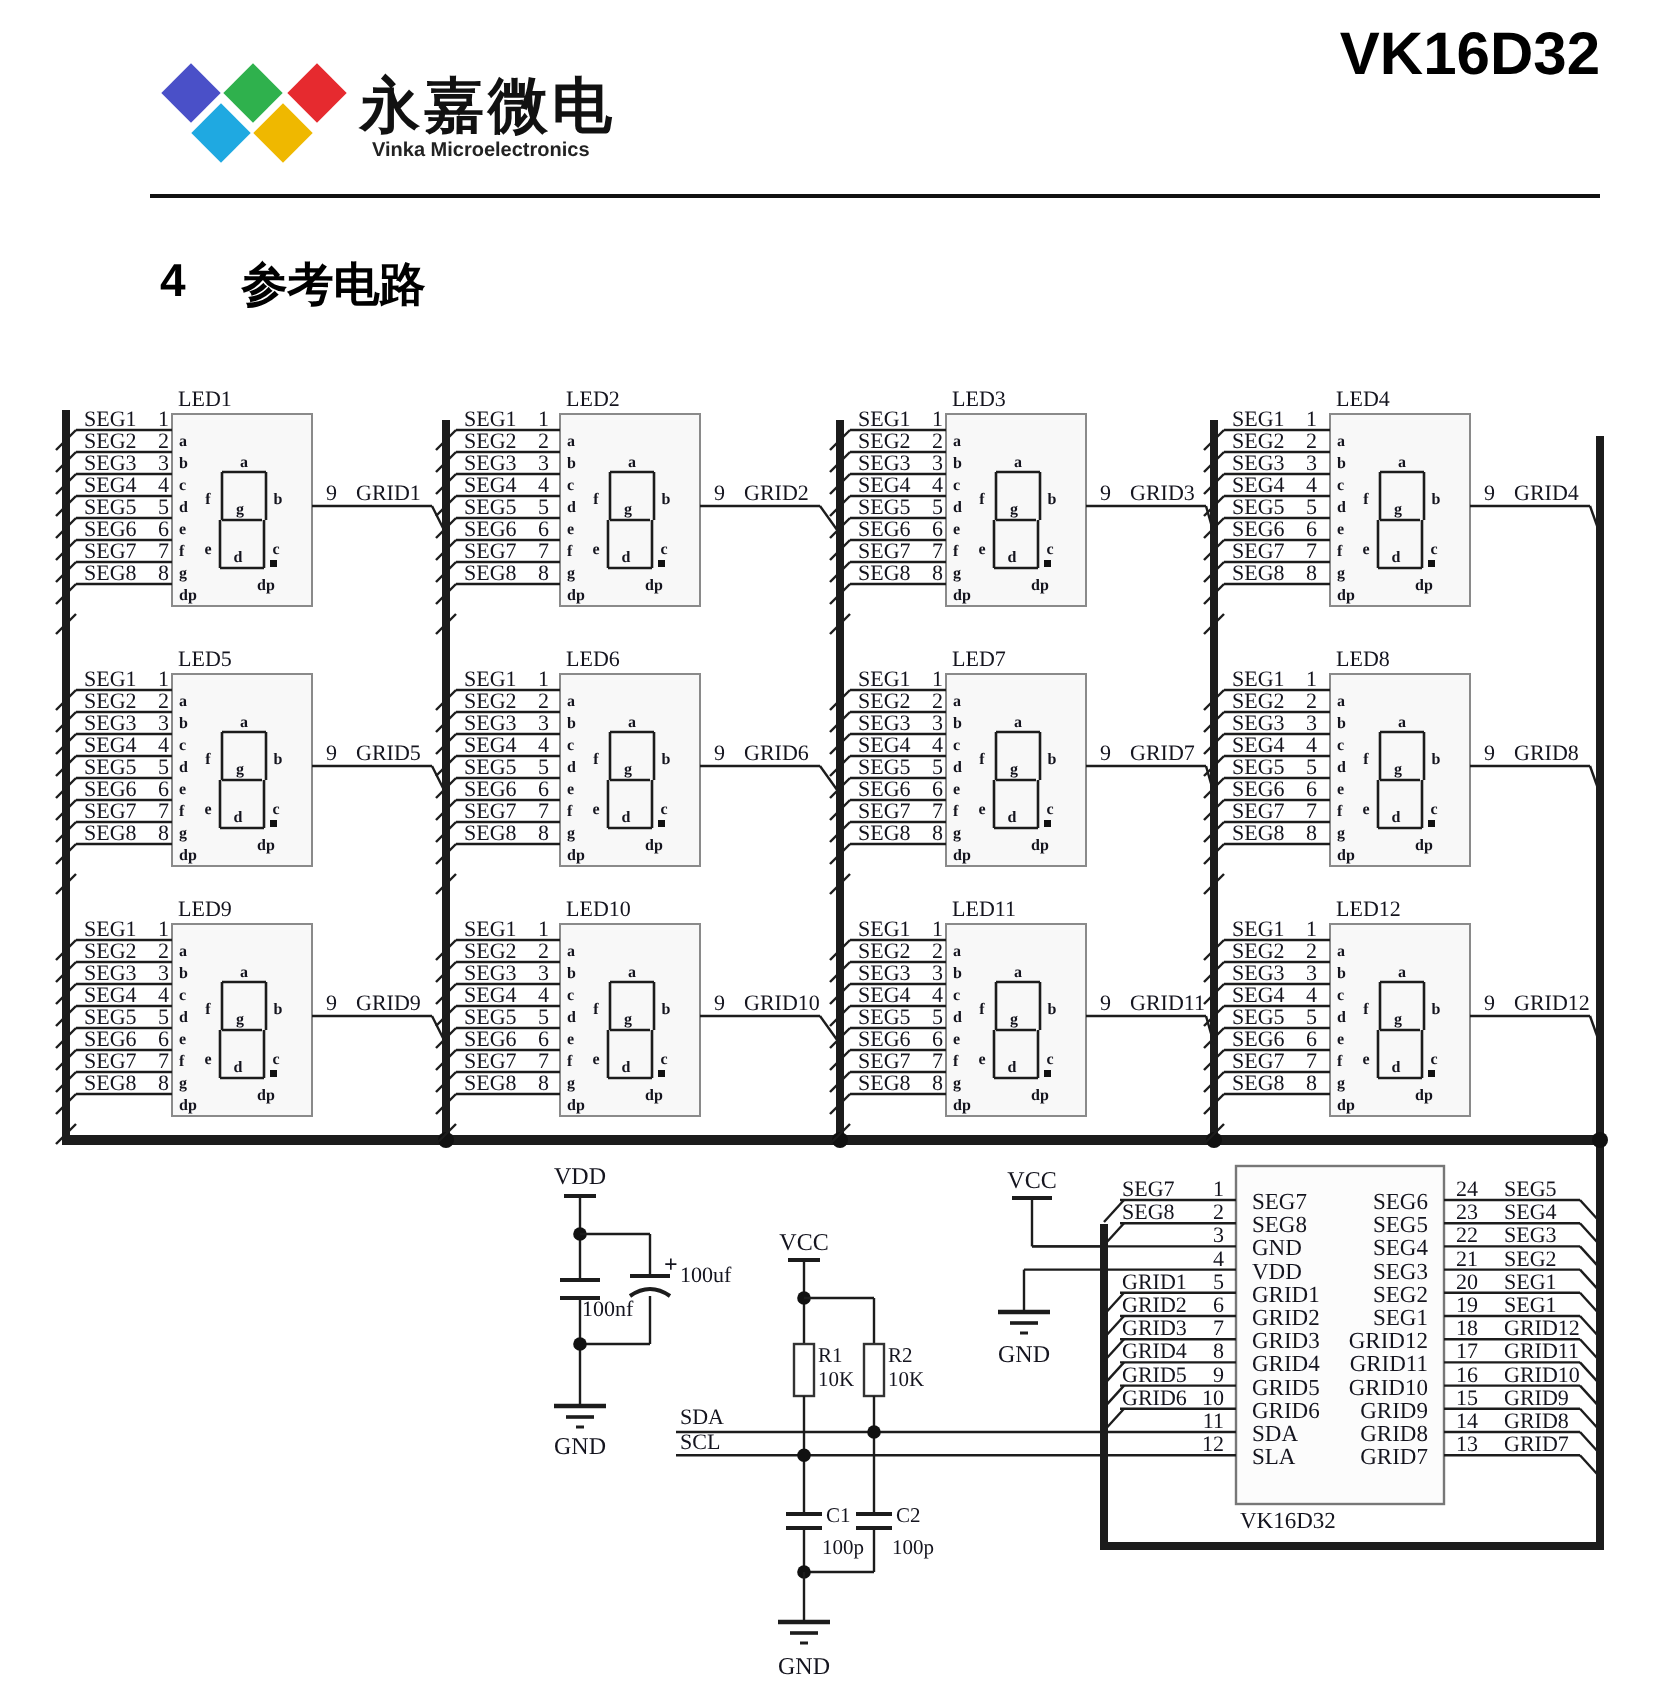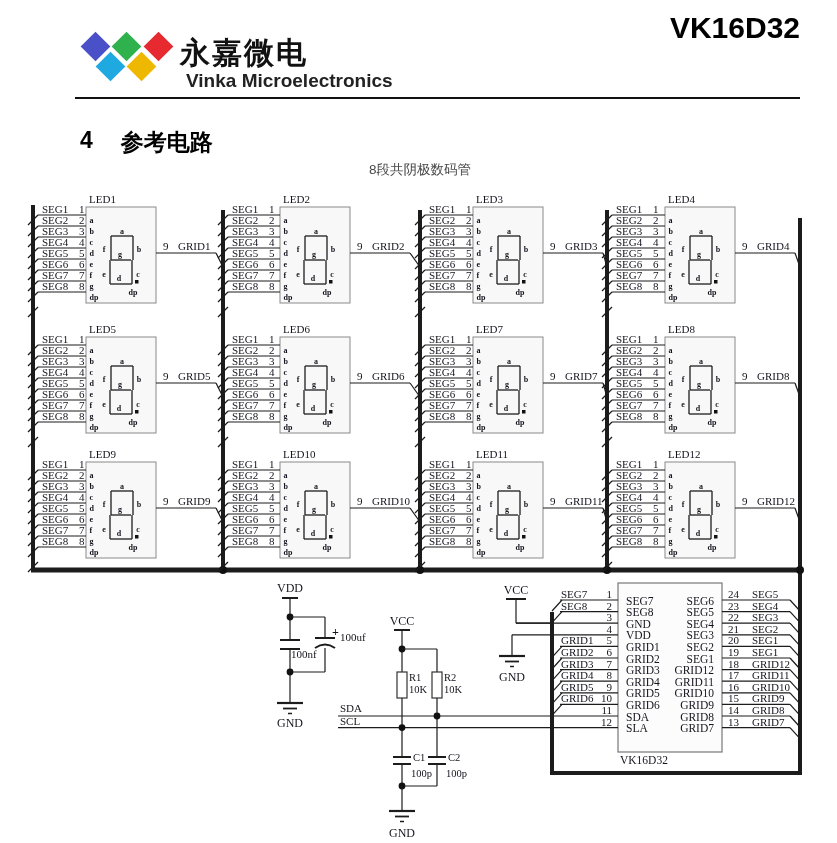--- a/index.html
+++ b/index.html
@@ -1,21 +1,21 @@
 <!DOCTYPE html>
 <html><head>
 <meta charset="utf-8">
 <style>
   html,body{margin:0;padding:0;background:#ffffff;}
   #page{position:relative;width:837px;height:843px;background:#ffffff;overflow:hidden;
         font-family:"Liberation Sans",sans-serif;}
   .abs{position:absolute;}
   .diamond{position:absolute;width:21px;height:21px;transform:rotate(45deg);}
   #brand-cn{font-weight:bold;font-size:30px;color:#111;letter-spacing:2px;}
-  #brand-en{font-weight:bold;font-size:19px;color:#222;}
+  #brand-en{font-weight:bold;font-size:10px;color:#222;}
   #part-no{font-weight:bold;font-size:30px;color:#000;text-align:right;}
   #subtitle{font-size:22px;color:#2e2e2e;text-align:right;letter-spacing:1px;}
   #rule{border-top:2px solid #111;}
   #heading{font-weight:bold;font-size:23px;color:#000;display:flex;gap:28px;}
   #caption{font-size:13.5px;color:#4a4a4a;text-align:center;}
   svg text{font-family:"Liberation Serif",serif;fill:#14141e;}
 </style>
 </head>
 <body>
 
@@ -31,21 +31,20 @@
   <div class="abs" id="brand-cn" style="left:180px;top:33px;">永嘉微电</div>
   <div class="abs" id="brand-en" style="left:186px;top:70px;">Vinka Microelectronics</div>
   <div class="abs" id="part-no" style="right:37px;top:11px;width:300px;">VK16D32</div>
   <div class="abs" id="rule" style="left:75px;right:37px;top:97px;height:0;"></div>
 
   <div class="abs" id="heading" style="left:80px;top:127px;">
     <span>4</span>
     <span>参考电路</span>
   </div>
 
-  <div class="abs" id="caption" style="left:300px;top:161px;width:240px;">8段共阴极数码管</div>
 
   <svg id="sch" class="abs" style="left:0;top:0;" width="837" height="843" viewBox="0 0 837 843">
       <line x1="33" y1="205" x2="33" y2="570" stroke="#1c1c1c" stroke-width="4"></line>
       <line x1="223" y1="210" x2="223" y2="570" stroke="#1c1c1c" stroke-width="4"></line>
       <line x1="420" y1="210" x2="420" y2="570" stroke="#1c1c1c" stroke-width="4"></line>
       <line x1="607" y1="210" x2="607" y2="570" stroke="#1c1c1c" stroke-width="4"></line>
       <line x1="800" y1="218" x2="800" y2="773" stroke="#1c1c1c" stroke-width="4"></line>
       <line x1="31" y1="570" x2="802" y2="570" stroke="#1c1c1c" stroke-width="5"></line>
       <line x1="552" y1="612" x2="552" y2="775" stroke="#1c1c1c" stroke-width="4"></line>
       <line x1="550" y1="773" x2="802" y2="773" stroke="#1c1c1c" stroke-width="4"></line>

